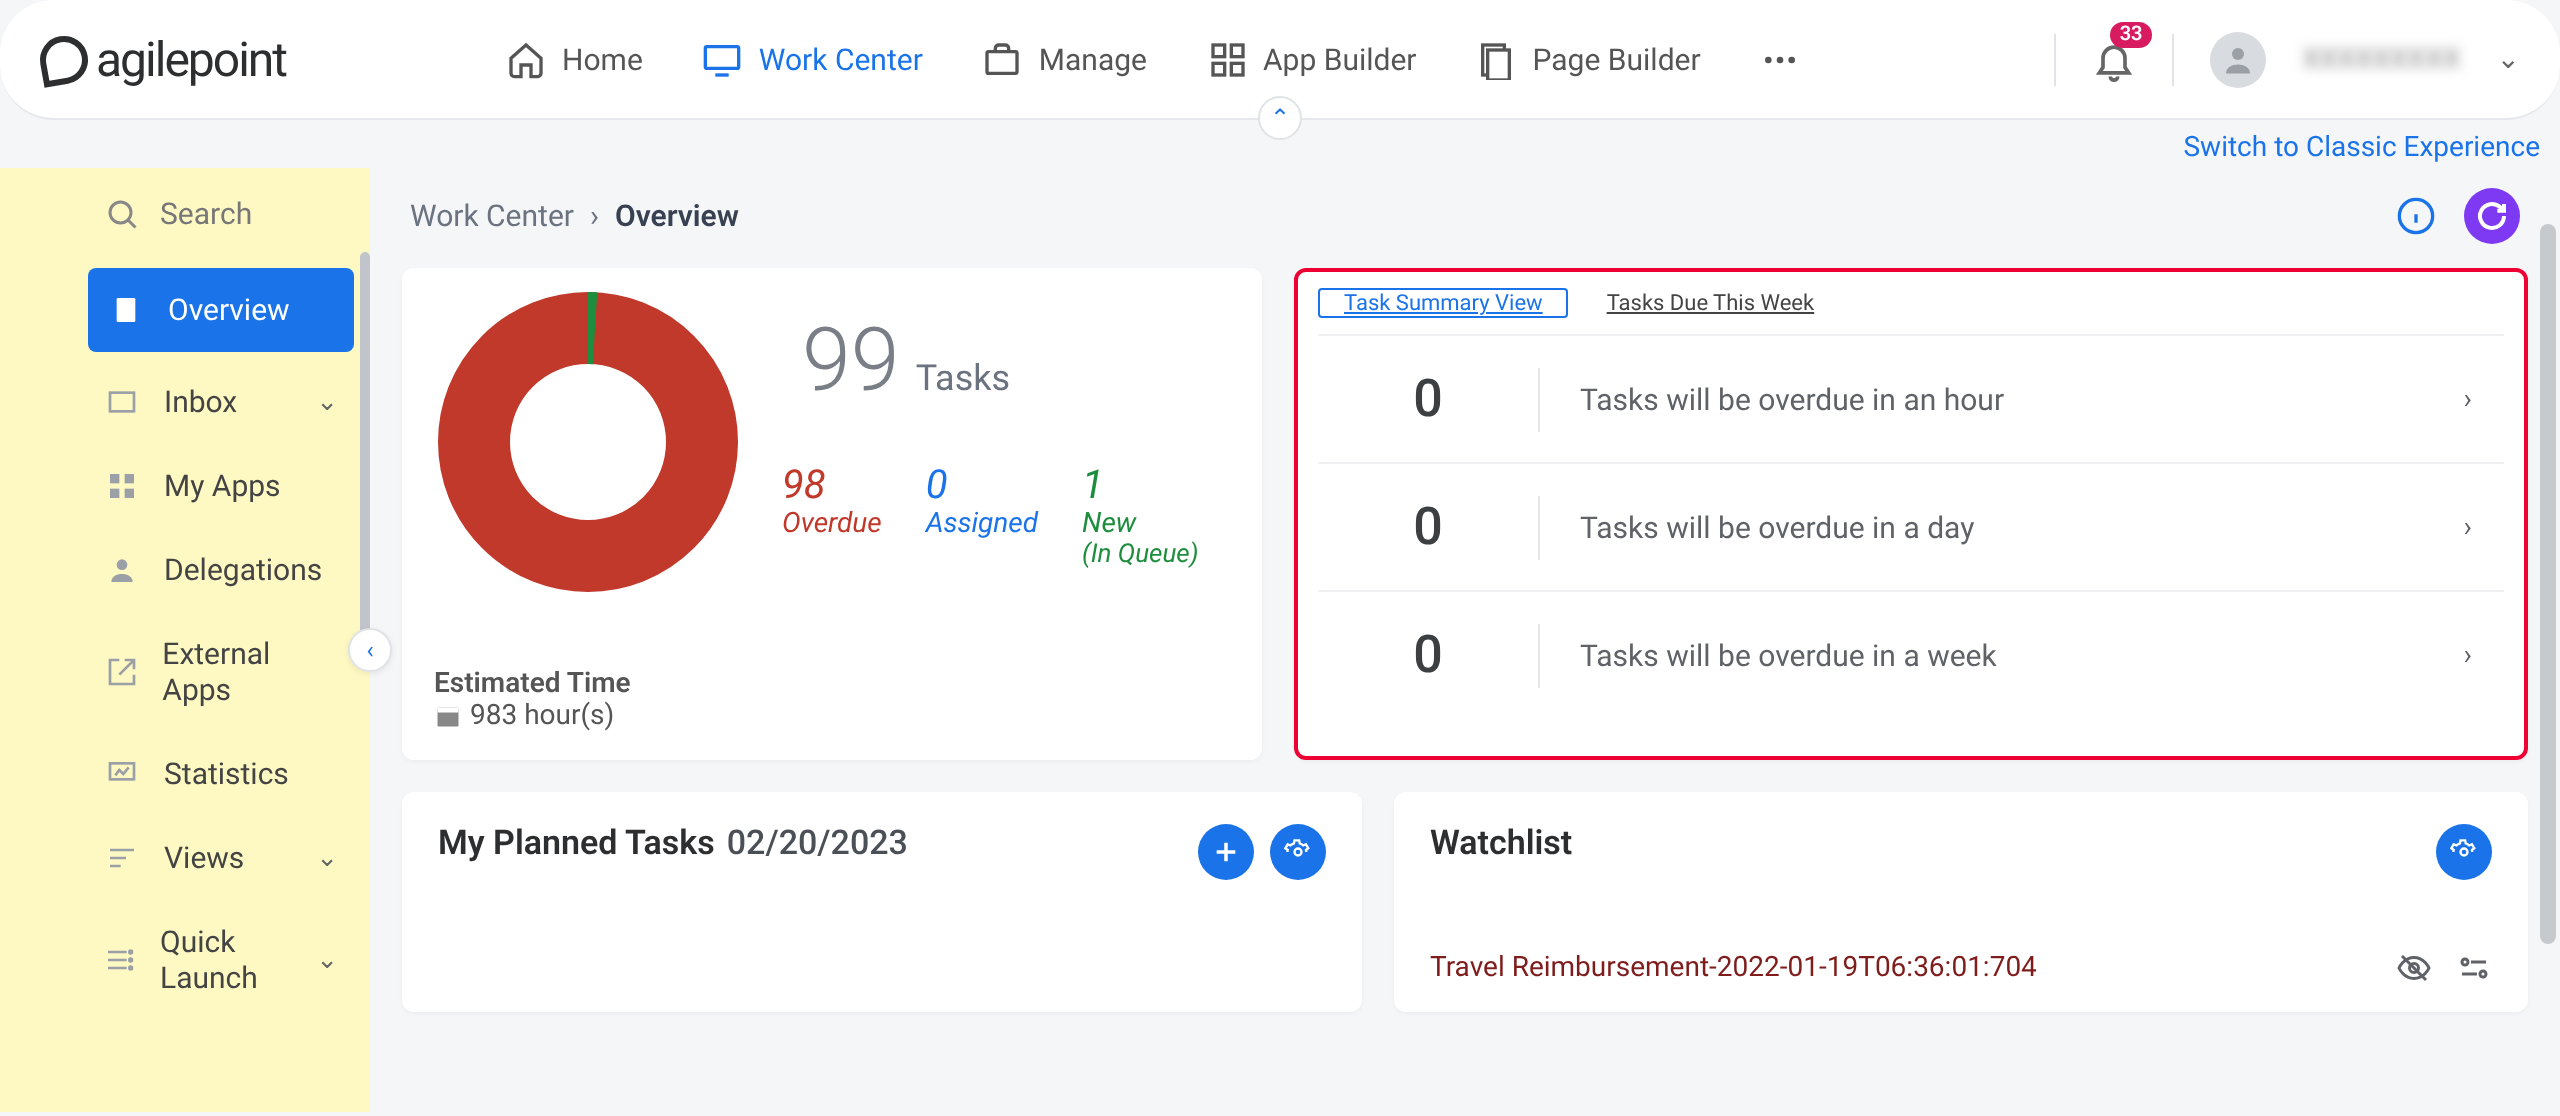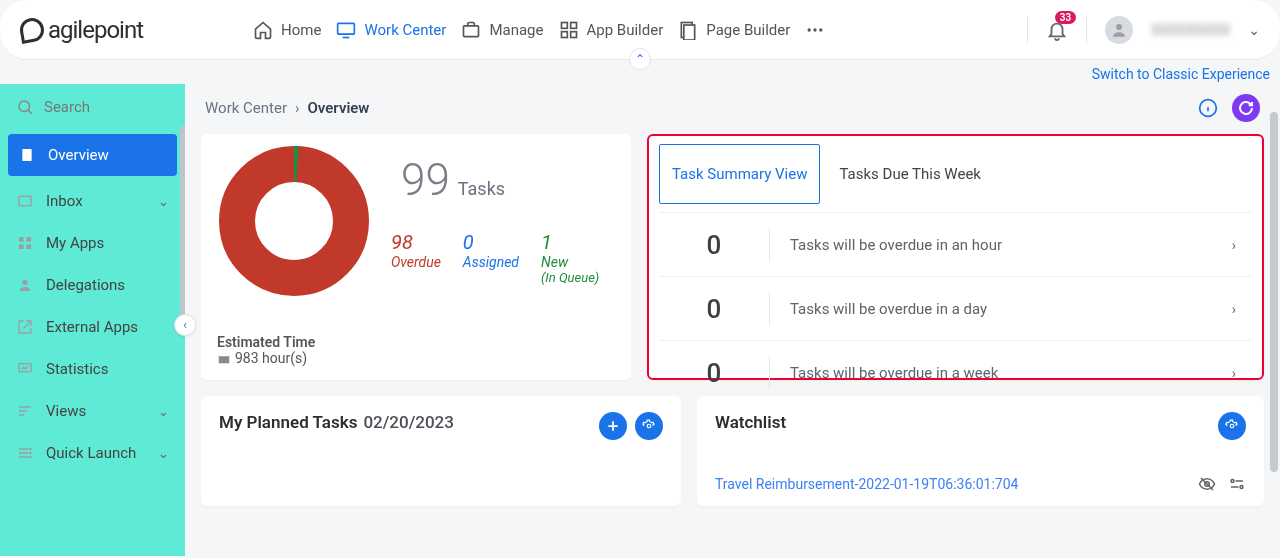--- a/index.html
+++ b/index.html
@@ -2,41 +2,41 @@
 <html><head>
 <meta charset="utf-8">
 <style>
   * { box-sizing: border-box; margin: 0; padding: 0; }
   body { font-family: -apple-system, BlinkMacSystemFont, "Segoe UI", Roboto, Arial, sans-serif; font-size: 14px; color: #333; background: #f5f6f8; width: 1280px; height: 558px; overflow: hidden; }
   
   
   .header { height: 60px; background: #fff; display: flex; align-items: center; padding: 0 20px; border-bottom: 1px solid #e5e7eb; position: relative; border-radius: 27px; }
   .logo { font-size: 24px; font-weight: 400; letter-spacing: -1px; color: #2d2e30; display: flex; align-items: center; }
   .logo::before { content:""; width:18px; height:18px; border:3px solid #2d2e30; border-radius:50% 50% 50% 0; margin-right:4px; transform:rotate(-10deg);}
-  .nav { display: flex; gap: 15px; margin-left: 110px; align-items: center; justify-content: center; }
+  .nav { display: flex; gap: 30px; margin-left: 110px; align-items: center; justify-content: center; }
   .nav-item { display:flex; align-items:center; gap:8px; color:#555; cursor:pointer; font-size:15px; }
   .nav-item.active { color:#1a73e8; }
   .nav-icon { width:20px; height:20px; display:inline-flex; align-items:center; justify-content:center; }
   .header-right { margin-left:auto; display:flex; align-items:center; gap:18px; }
   .bell-wrap { position:relative; }
   .badge { position:absolute; top:-8px; right:-8px; background:#d81b60; color:#fff; border-radius:10px; font-size:10px; padding:1px 5px; font-weight:600;}
   .avatar { width:28px; height:28px; border-radius:50%; background:#d8dbe0; display:inline-flex; align-items:center; justify-content:center;}
   .username { color:#888; filter: blur(3px); font-size:14px; }
   .divider-v { width:1px; height:26px; background:#e0e3e8; }
   .expand-chevron { position:absolute; left:50%; bottom:-11px; transform:translateX(-50%); width:22px; height:22px; background:#fff; border:1px solid #dfe3e8; border-radius:50%; display:flex; align-items:center; justify-content:center; color:#1a73e8; font-size:12px; cursor:pointer;}
 
   
   .subbanner { text-align:right; padding: 6px 10px 2px 0; }
   .classic-link { color:#1a73e8; font-size:14px; text-decoration:none; cursor:pointer; }
 
   
   .main { display:flex; height: calc(558px - 60px - 26px); }
 
   
-  .sidebar { width: 185px; background:#5eead4; position:relative; }
+  .sidebar { width: 185px; background:#fef9c3; position:relative;padding-left:36px; }
   .sidebar-scroll { position:absolute; right:0; top:42px; width:5px; height:200px; background:#c1c5cb; border-radius:3px; }
   .search-row { display:flex; align-items:center; gap:10px; padding: 14px 16px; color:#777; font-size:15px;}
   .sb-item { display:flex; align-items:center; gap:12px; padding: 12px 16px; color:#444; cursor:pointer; font-size:15px;}
   .sb-item .sb-icon { width:18px; height:18px; display:inline-flex; align-items:center; justify-content:center; color:#9aa0a6;}
   .sb-item.active { background:#1a73e8; color:#fff; border-radius:4px; margin:4px 8px; padding:12px 10px;}
   .sb-item.active .sb-icon { color:#fff;}
   .sb-chevron { margin-left:auto; color:#666; font-size:13px;}
   .collapse-btn { position:absolute; right:-11px; top:230px; width:22px; height:22px; background:#fff; border:1px solid #dfe3e8; border-radius:50%; display:flex; align-items:center; justify-content:center; color:#1a73e8; font-size:12px; cursor:pointer; box-shadow:0 1px 3px rgba(0,0,0,0.08);}
 
   
@@ -65,40 +65,40 @@
   .stat.overdue { color:#c0392b;}
   .stat.assigned { color:#1a73e8;}
   .stat.new { color:#1e8e3e;}
   .stat .sub { font-size:13px;}
   .est-row { position:absolute; left:16px; bottom:14px; right:16px; display:flex; justify-content:space-between; font-size:14px; color:#555; border-top:0px solid #eee; padding-top:6px;flex-direction:column;}
   .est-row .val { color:#555; font-weight:400; display:flex; align-items:center; gap:4px;}
 
   
   .summary-card { flex:1; height:246px; border:2px solid #e03; padding:8px 10px 0;}
   .tabs { display:flex; gap:6px; margin-bottom:8px;}
-  .tab { padding:20px 12px; font-size:15px; color:#444; cursor:pointer; border:1px solid transparent;}
+  .tab { padding:0 12px; font-size:11px; color:#444; cursor:pointer; border:1px solid transparent;text-decoration:underline;}
   .tab.active { color:#1a73e8; border:1px solid #1a73e8; border-radius:2px;}
   .sum-row { display:flex; align-items:center; height:64px; border-top:1px solid #eef0f2; cursor:pointer;}
   .sum-row:first-of-type { border-top:none;}
   .sum-count { width:110px; text-align:center; font-size:26px; color:#3c4043; font-weight:500;}
   .sum-div { width:1px; height:32px; background:#e3e6ea;}
   .sum-text { flex:1; padding-left:20px; font-size:15px; color:#5f6368;}
   .sum-chev { color:#5f6368; padding-right:16px;}
 
   
   .planned-card { width:480px; height:110px;}
   .watch-card { flex:1; height:110px;}
   .card-head { display:flex; align-items:flex-start; margin-bottom:35px;}
   .card-title { font-size:17px; font-weight:600; color:#2d2e30;}
   .card-date { font-size:17px; font-weight:500; color:#4b4f56; margin-left:6px;}
   .card-actions { margin-left:auto; display:flex; gap:8px;}
   .round-btn { width:28px; height:28px; border-radius:50%; display:flex; align-items:center; justify-content:center; cursor:pointer;}
   .btn-blue { background:#1a73e8; color:#fff;}
   .watch-item { display:flex; align-items:center; }
-  .watch-link { color:#3b82f6; font-size:14px; cursor:pointer;}
+  .watch-link { color:#7f1d1d; font-size:14px; cursor:pointer;}
   .watch-actions { margin-left:auto; display:flex; gap:12px; color:#5f6368;}
 
   svg { display:block; }
 </style>
 </head>
 <body>
 
 <div class="header">
   <div class="logo">
       <span>agilepoint</span>

